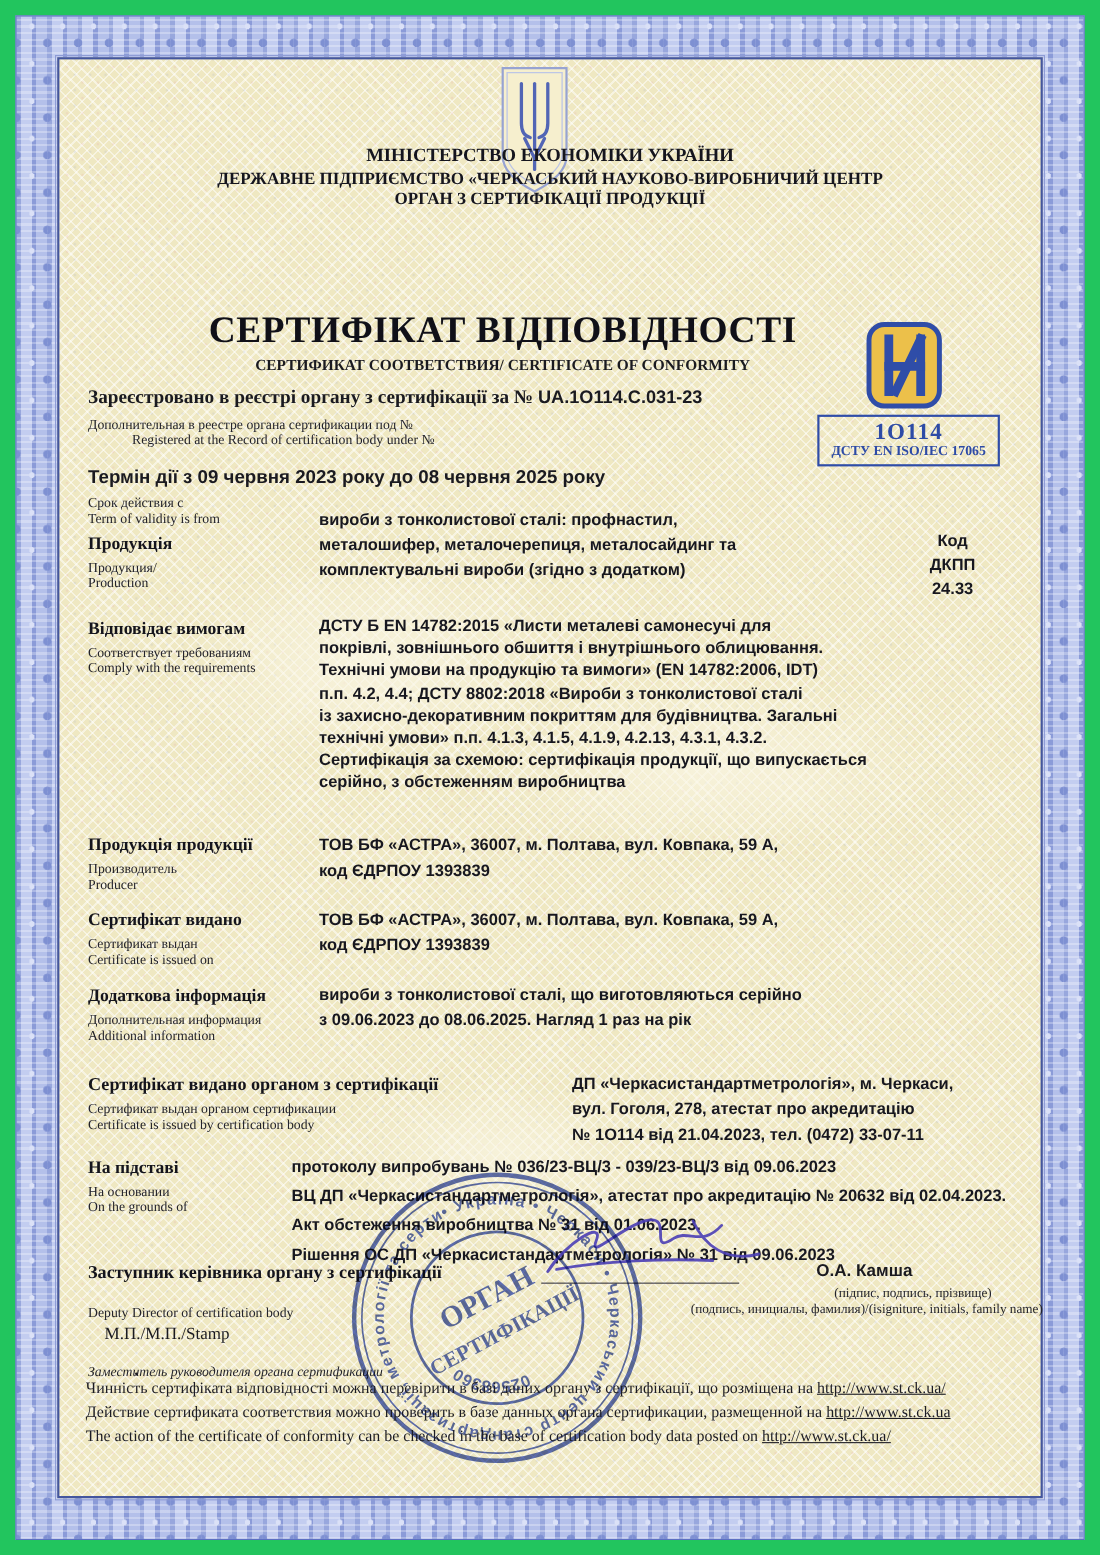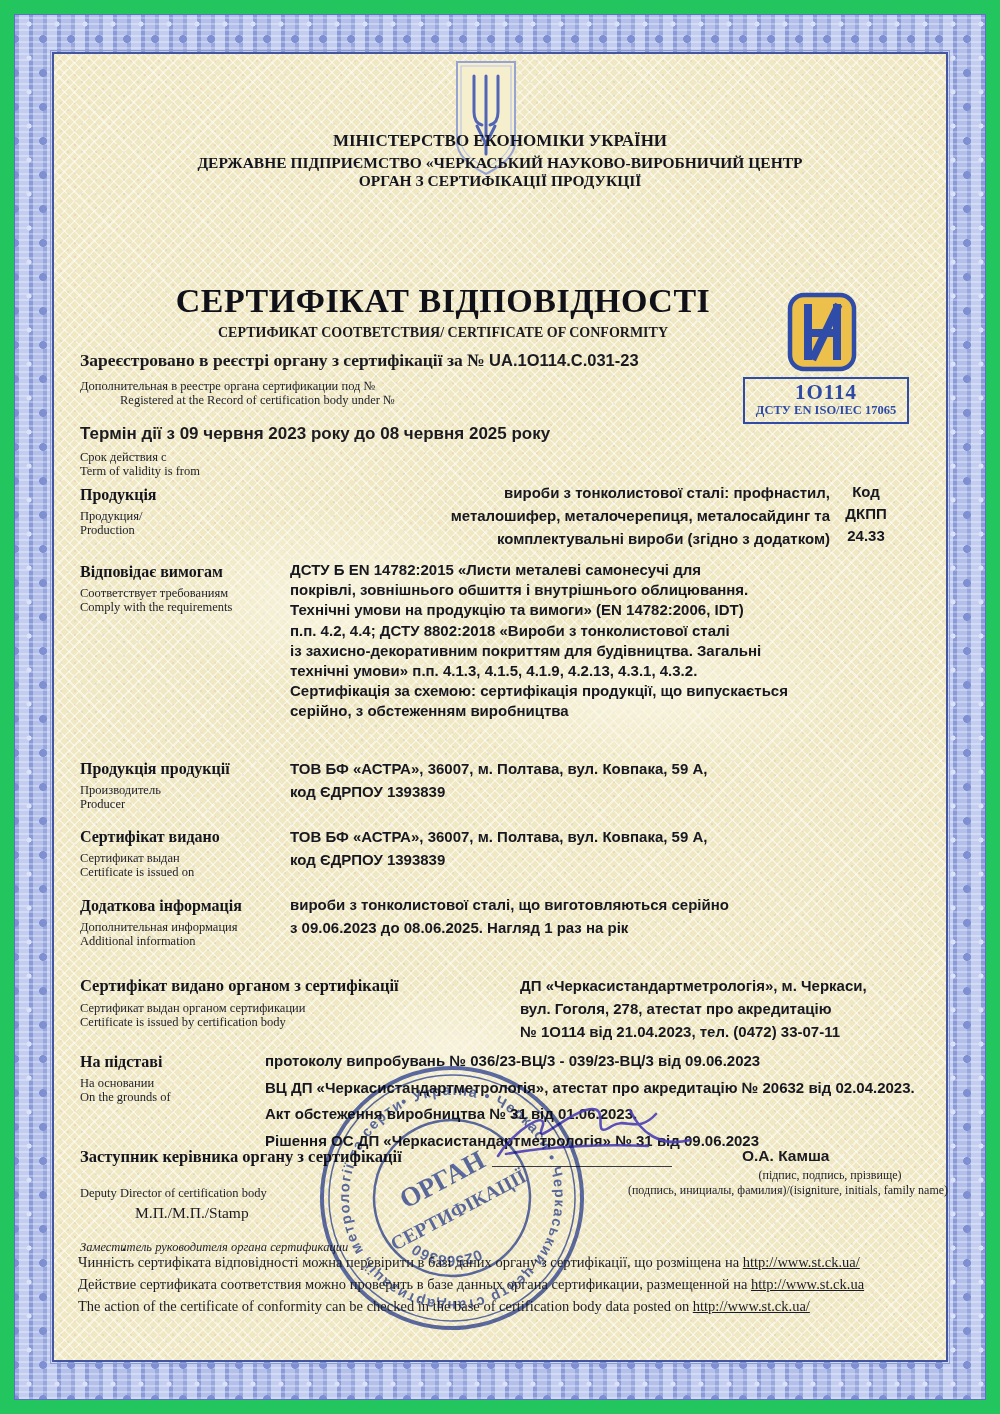--- a/index.html
+++ b/index.html
@@ -65,21 +65,21 @@
       <path d="M37,88 V98"></path>
     </g>
   </svg>
 
   <div class="abs" style="left:90px;top:131px;width:820px;">
     <div class="hline" style="font-size:17px;margin-bottom:3px;">МІНІСТЕРСТВО ЕКОНОМІКИ УКРАЇНИ</div>
     <div class="hline" style="font-size:15.5px;">ДЕРЖАВНЕ ПІДПРИЄМСТВО «ЧЕРКАСЬКИЙ НАУКОВО-ВИРОБНИЧИЙ ЦЕНТР</div>
     <div class="hline" style="font-size:15.5px;">ОРГАН З СЕРТИФІКАЦІЇ ПРОДУКЦІЇ</div>
   </div>
 
-  <div class="abs" style="left:88px;top:283px;width:710px;text-align:center;">
+  <div class="abs" style="left:88px;top:283px;width:710px;text-align:center;padding-left:14px;">
     <div style="font:700 34px/1.05 'Liberation Serif',serif;letter-spacing:.5px;color:#101018;">СЕРТИФІКАТ ВІДПОВІДНОСТІ</div>
     <div style="font:700 14px/1.2 'Liberation Serif',serif;margin-top:6px;">СЕРТИФИКАТ СООТВЕТСТВИЯ/ CERTIFICATE OF CONFORMITY</div>
   </div>
 
   <svg class="abs" style="left:787px;top:292px;" width="70" height="80" viewBox="0 0 70 80">
     <rect x="3" y="3" width="64" height="74" rx="14" fill="#ecc04a" stroke="#2f4da8" stroke-width="4.5"></rect>
     <g stroke="#2f4da8" stroke-width="8" stroke-linecap="square">
       <line x1="21" y1="16" x2="21" y2="64"></line>
       <line x1="50" y1="16" x2="50" y2="64"></line>
       <line x1="50" y1="16" x2="27" y2="64"></line>
@@ -97,21 +97,21 @@
   <div class="abs sub" style="left:80px;top:379px;">Дополнительная в реестре органа сертификации под №</div>
   <div class="abs sub" style="left:80px;top:393px;margin-left:40px;">Registered at the Record of certification body under №</div>
 
   <div class="abs" style="left:80px;top:424px;font:700 17px/1.15 'Liberation Sans',sans-serif;">Термін дії з 09 червня 2023 року  до  08 червня 2025 року</div>
   <div class="abs sub" style="left:80px;top:450px;">Срок действия с</div>
   <div class="abs sub" style="left:80px;top:464px;">Term of validity is from</div>
 
   <div class="abs lbl" style="left:80px;top:486px;">Продукція</div>
   <div class="abs sub" style="left:80px;top:509px;">Продукция/</div>
   <div class="abs sub" style="left:80px;top:523px;">Production</div>
-  <div class="abs val" style="left:290px;top:481px;width:540px;text-align:right;">вироби з тонколистової сталі: профнастил,
+  <div class="abs val" style="left:290px;top:461px;width:540px;">вироби з тонколистової сталі: профнастил,
 металошифер, металочерепиця, металосайдинг та
 комплектувальні вироби (згідно з додатком)</div>
   <div class="abs val" style="left:820px;top:481px;width:92px;text-align:center;line-height:22px;">Код
 ДКПП
 24.33</div>
 
   <div class="abs lbl" style="left:80px;top:563px;">Відповідає вимогам</div>
   <div class="abs sub" style="left:80px;top:586px;">Соответствует требованиям</div>
   <div class="abs sub" style="left:80px;top:600px;">Comply with the requirements</div>
   <div class="abs val val-tight" style="left:290px;top:560px;width:600px;">ДСТУ Б EN 14782:2015 «Листи металеві самонесучі для
@@ -154,21 +154,21 @@
   <div class="abs" style="left:265px;top:1048px;width:680px;">
     <div class="grounds-line">протоколу випробувань № 036/23-ВЦ/3 - 039/23-ВЦ/3 від 09.06.2023</div>
     <div class="grounds-line">ВЦ ДП «Черкасистандартметрологія», атестат про акредитацію № 20632 від 02.04.2023.</div>
     <div class="grounds-line">Акт обстеження виробництва № 31 від 01.06.2023.</div>
     <div class="grounds-line">Рішення ОС ДП «Черкасистандартметрологія» № 31 від 09.06.2023</div>
   </div>
 
   <div class="abs lbl-lg" style="left:80px;top:1148px;">Заступник керівника органу з сертифікації</div>
   <div class="abs sub" style="left:80px;top:1240px;font-style:italic;">Заместитель руководителя органа сертификации</div>
   <div class="abs sub" style="left:80px;top:1186px;">Deputy Director of certification body</div>
-  <div class="abs" style="left:95px;top:1204px;font:400 15.5px/1.1 'Liberation Serif',serif;margin-left:40px;">М.П./М.П./Stamp</div>
+  <div class="abs" style="left:95px;top:1204px;font:400 15.5px/1.1 'Liberation Serif',serif;">М.П./М.П./Stamp</div>
   <div class="abs dot" style="left:122px;top:1238px;">.</div>
 
   <div class="abs sigline" style="left:492px;top:1122px;width:180px;height:44px;"></div>
   <svg class="abs" style="left:488px;top:1100px;" width="210" height="64" viewBox="0 0 210 64">
     <g fill="none" stroke="#4b3fb5" stroke-width="2.6" stroke-linecap="round" opacity=".9">
       <path d="M10,56 C26,30 62,8 54,28 C47,46 76,16 98,10 C126,2 100,42 124,26 C138,17 150,34 168,14"></path>
       <path d="M142,10 C152,32 172,48 202,40"></path>
       <path d="M18,54 C60,46 120,44 160,46"></path>
     </g>
   </svg>

